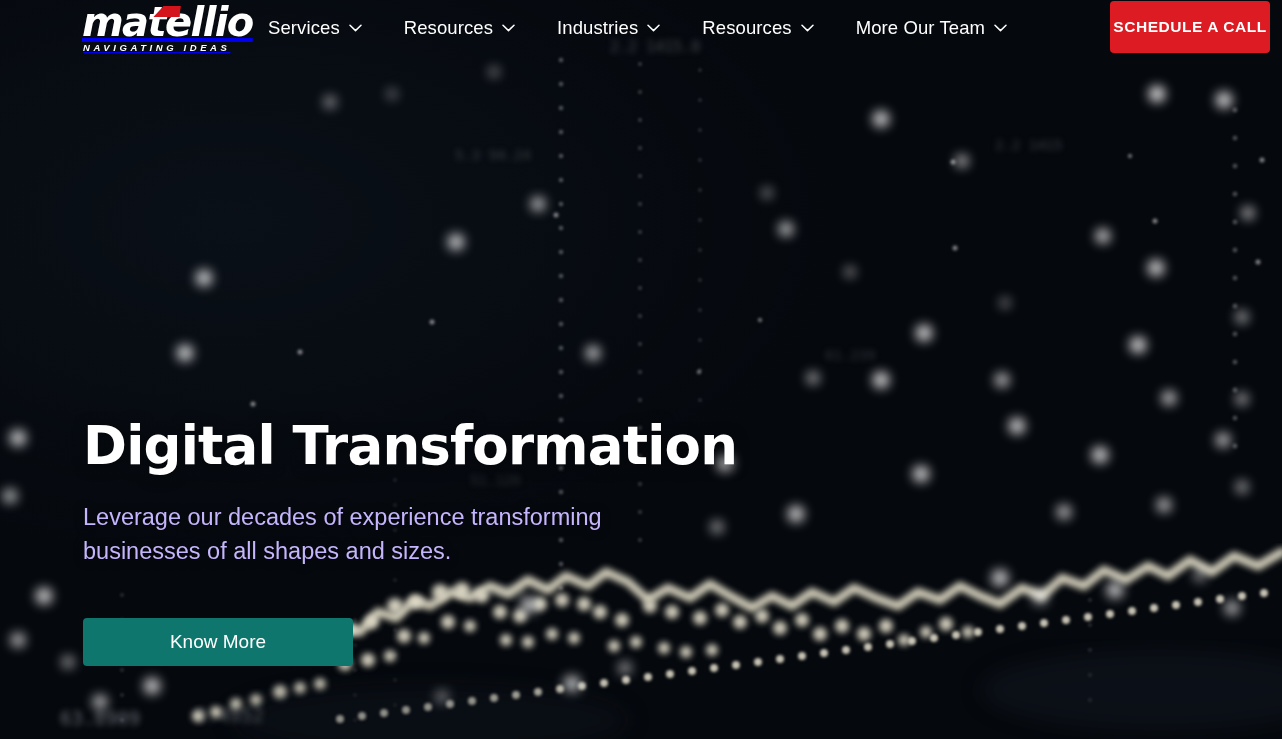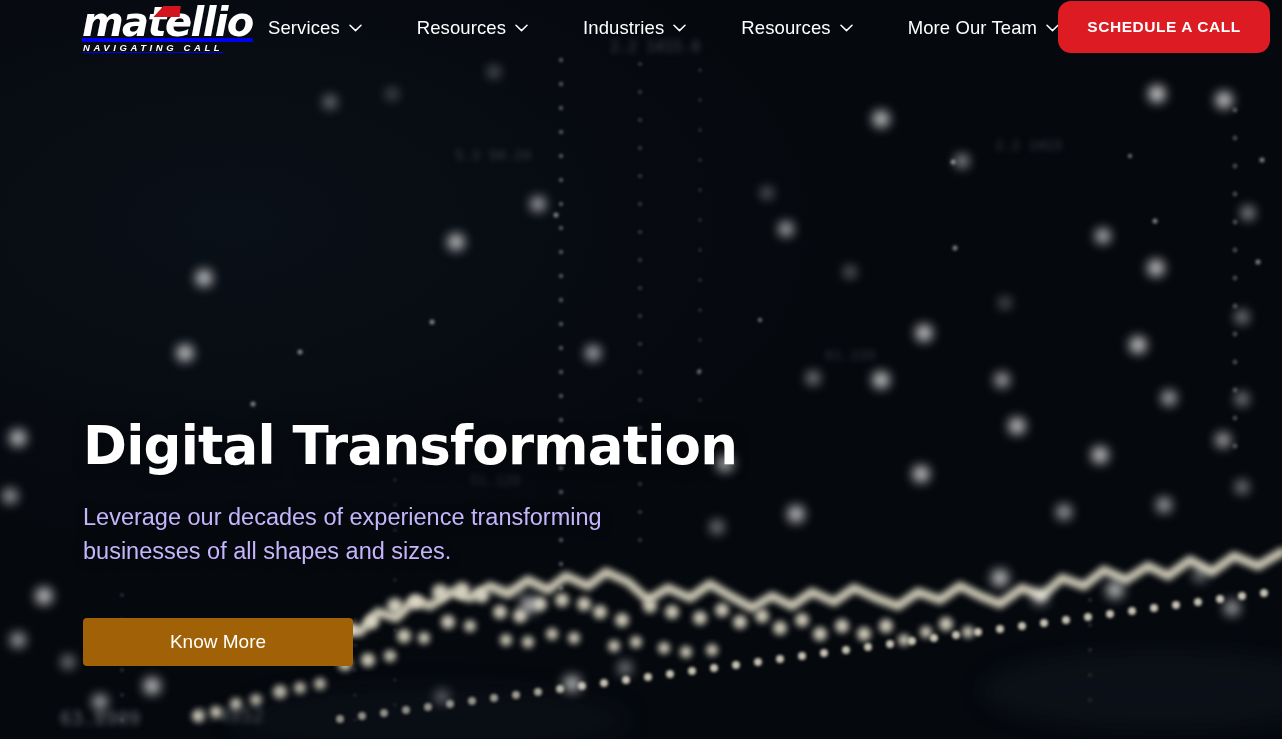--- a/index.html
+++ b/index.html
@@ -70,21 +70,21 @@
     margin-top:1px;
     padding-left:1px;
   }
 
   .nav {
     position:absolute;
     left:268px; top:0;
     height:56px;
     display:flex;
     align-items:center;
-    gap:13px;
+    gap:0;
   }
   .nav-item {
     display:flex;
     align-items:center;
     gap:9px;
     color:#ffffff;
     font-size:18.5px;
     font-weight:400;
     letter-spacing:0.1px;
     cursor:pointer;
@@ -96,24 +96,24 @@
   .chev {
     width:13px; height:8px;
     display:inline-block;
     flex:none;
   }
   .chev svg { display:block; }
 
   .cta {
     position:absolute;
     right:12px; top:1px;
-    width:212px; height:52px;
+    width:160px; height:52px;
     background:#dc1b23;
     border:none;
-    border-radius:13px;
+    border-radius:4px;
     color:#ffffff;
     font-size:15.5px;
     font-weight:700;
     letter-spacing:0.55px;
     cursor:pointer;
     font-family:"Liberation Sans", sans-serif;
   }
 
   
   .hero-content {
@@ -138,21 +138,21 @@
     font-size:23.5px;
     font-weight:400;
     color:#c4b5fd;
     line-height:34px;
     max-width:600px;
     text-shadow:0 1px 10px rgba(0,0,0,0.6);
   }
   .know-more {
     margin-top:50px;
     width:270px; height:48px;
-    background:#a16207;
+    background:#0f766e;
     border:none;
     border-radius:4px;
     color:#ffffff;
     font-size:19px;
     font-weight:400;
     cursor:pointer;
     font-family:"Liberation Sans", sans-serif;
     display:block;
   }
 </style>
@@ -486,21 +486,21 @@
     </svg>
   </div>
 
   <header class="header">
 
     <a class="logo" href="#">
       <div style="position:relative;">
         <span class="logo-tri"></span>
         <span class="logo-word">matellio</span>
       </div>
-      <span class="logo-tag">NAVIGATING CALL</span>
+      <span class="logo-tag">NAVIGATING IDEAS</span>
     </a>
 
     <nav class="nav">
 
       <div class="nav-item">
         <span>Services</span>
         <span class="chev">
           <svg width="13" height="8" viewBox="0 0 13 8" fill="none">
             <path d="M1 1.2L6.5 6.6L12 1.2" stroke="#ffffff" stroke-width="1.5" stroke-linecap="round" stroke-linejoin="round"></path>
           </svg>

